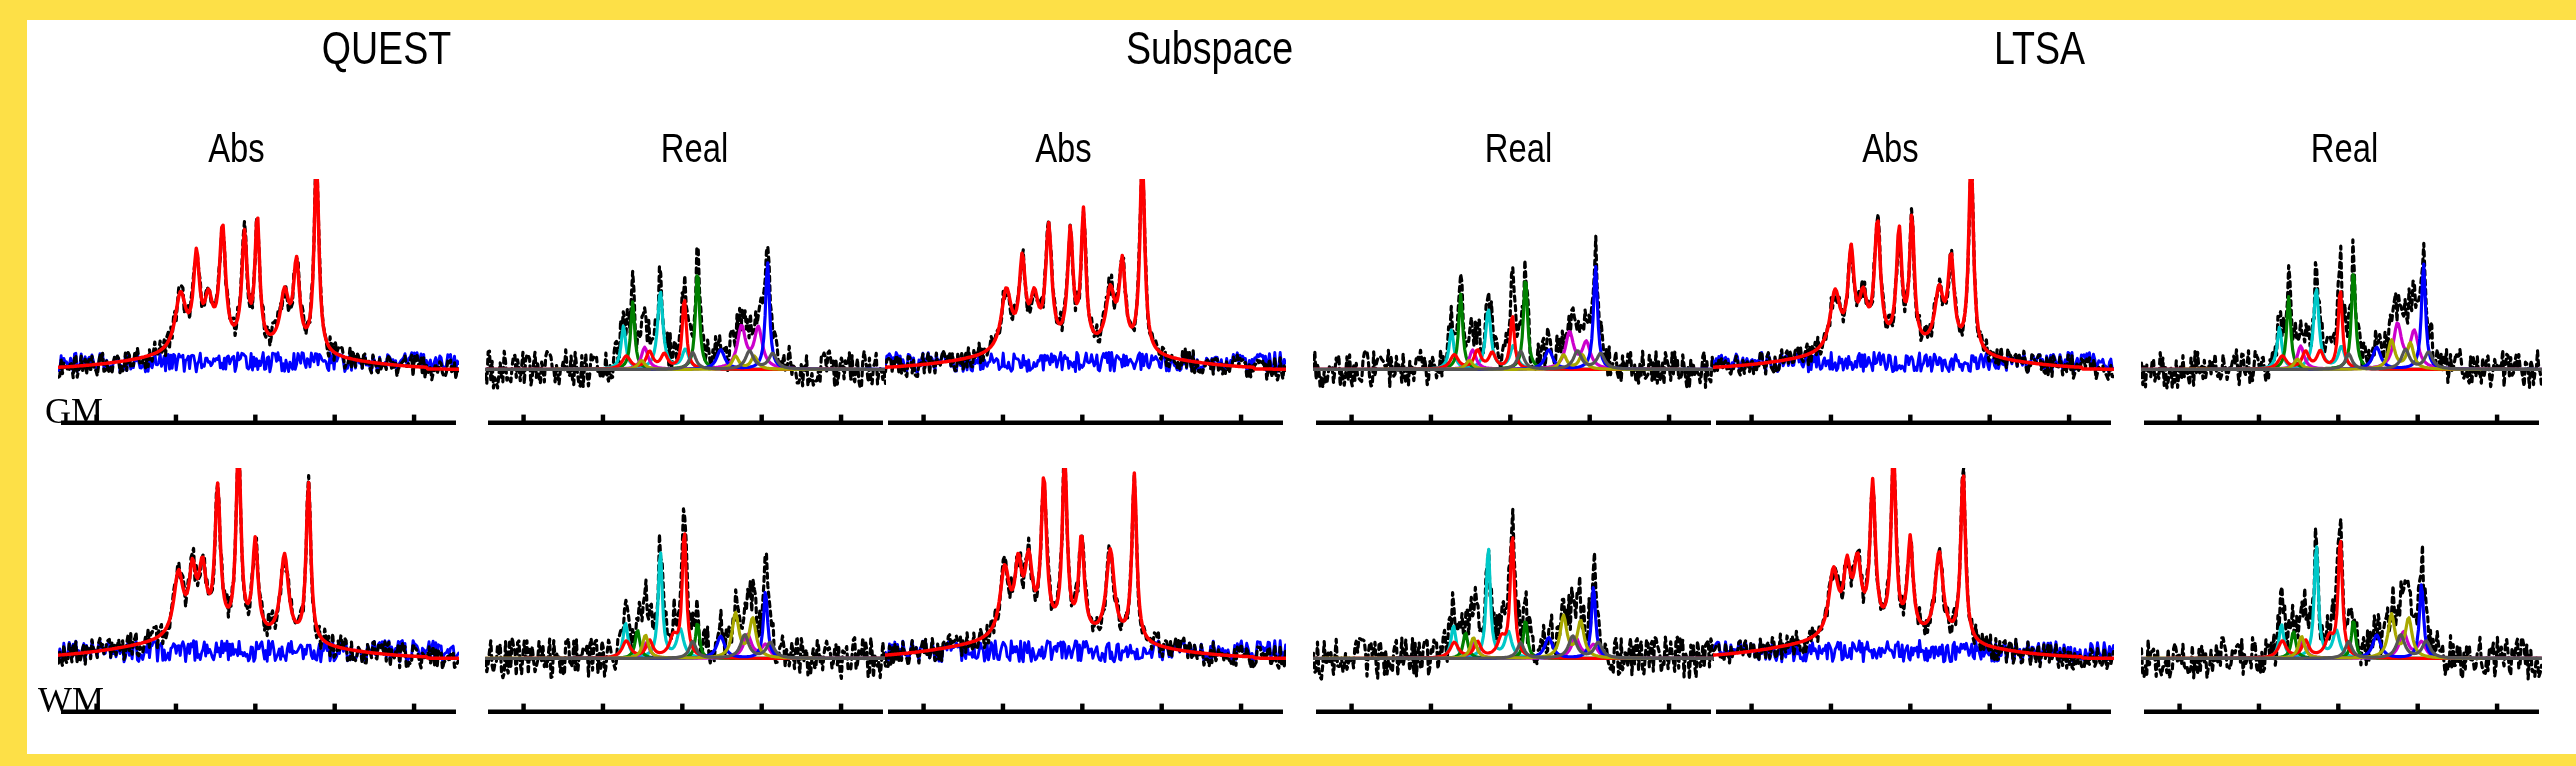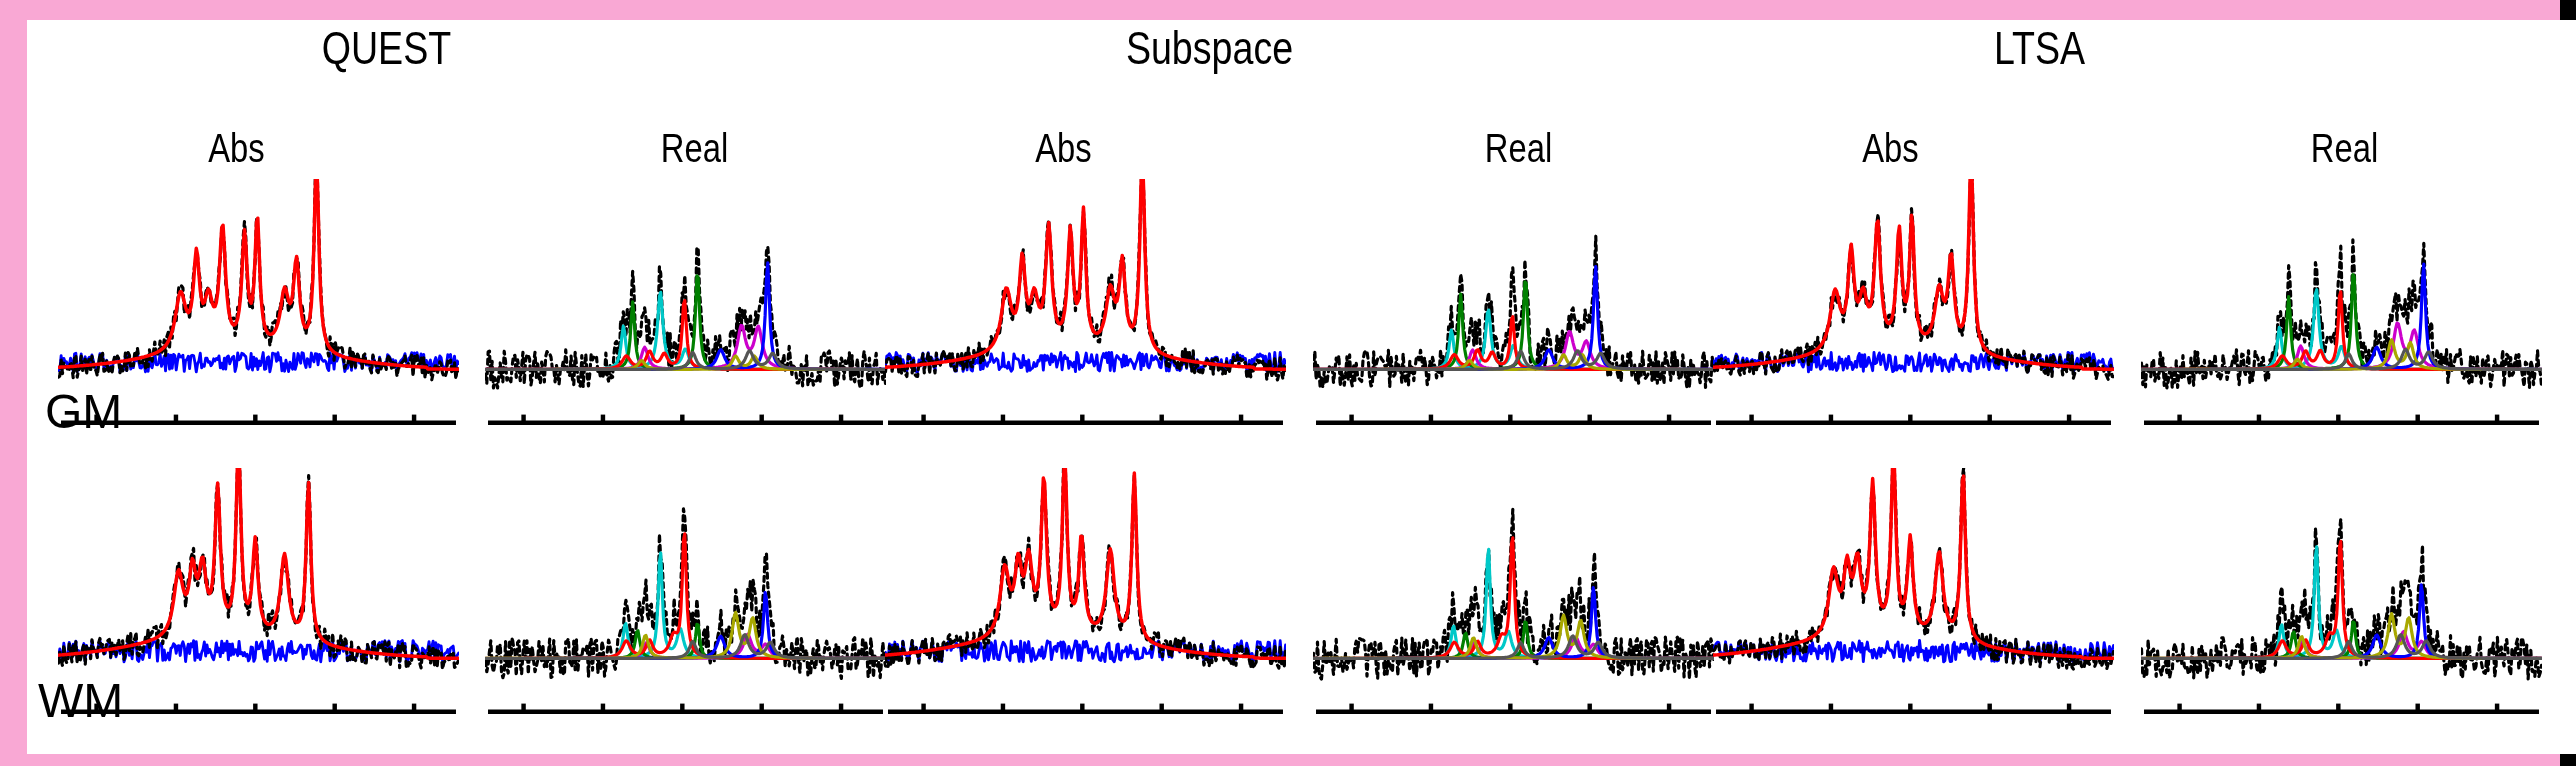--- a/index.html
+++ b/index.html
@@ -1,27 +1,27 @@
 <!DOCTYPE html>
 <html style="font-size:10.2px"><head>
 <meta charset="utf-8">
 <style>
   html,body{margin:0;padding:0;background:#000;}
   body{width:2576px;height:766px;font-family:"Liberation Sans",sans-serif;overflow:hidden;}
-  #figure{position:absolute;left:0;top:0;width:2560px;height:766px;background:#f9a8d4;}
+  #figure{position:absolute;left:0;top:0;width:2560px;height:766px;background:#fde047;padding-left:16px;}
   
   #canvas{position:absolute;left:27px;top:20px;width:2549px;height:734px;background:#fff;}
   .col-title{position:absolute;font-size:47px;line-height:47px;color:#000;
              font-family:"Liberation Sans",sans-serif;text-align:center;white-space:nowrap;
              transform:scaleX(.80);transform-origin:center top;}
   .sub-title{position:absolute;font-size:41px;line-height:41px;color:#000;
              font-family:"Liberation Sans",sans-serif;text-align:center;white-space:nowrap;
              transform:scaleX(.80);transform-origin:center top;}
-  .row-label{position:absolute;font-size:48px;line-height:43px;color:#000;
-             font-family:Liberation Sans, sans-serif;white-space:nowrap;}
+  .row-label{position:absolute;font-size:36px;line-height:43px;color:#000;
+             font-family:Liberation Serif, serif;white-space:nowrap;}
   .panel{position:absolute;}
   .panel svg{display:block;}
   .axis-line{stroke:#000;stroke-width:7;}
   .axis-tick{stroke:#000;stroke-width:7;}
 </style>
 </head>
 <body>
 
 <div id="figure">
   <div id="canvas">

